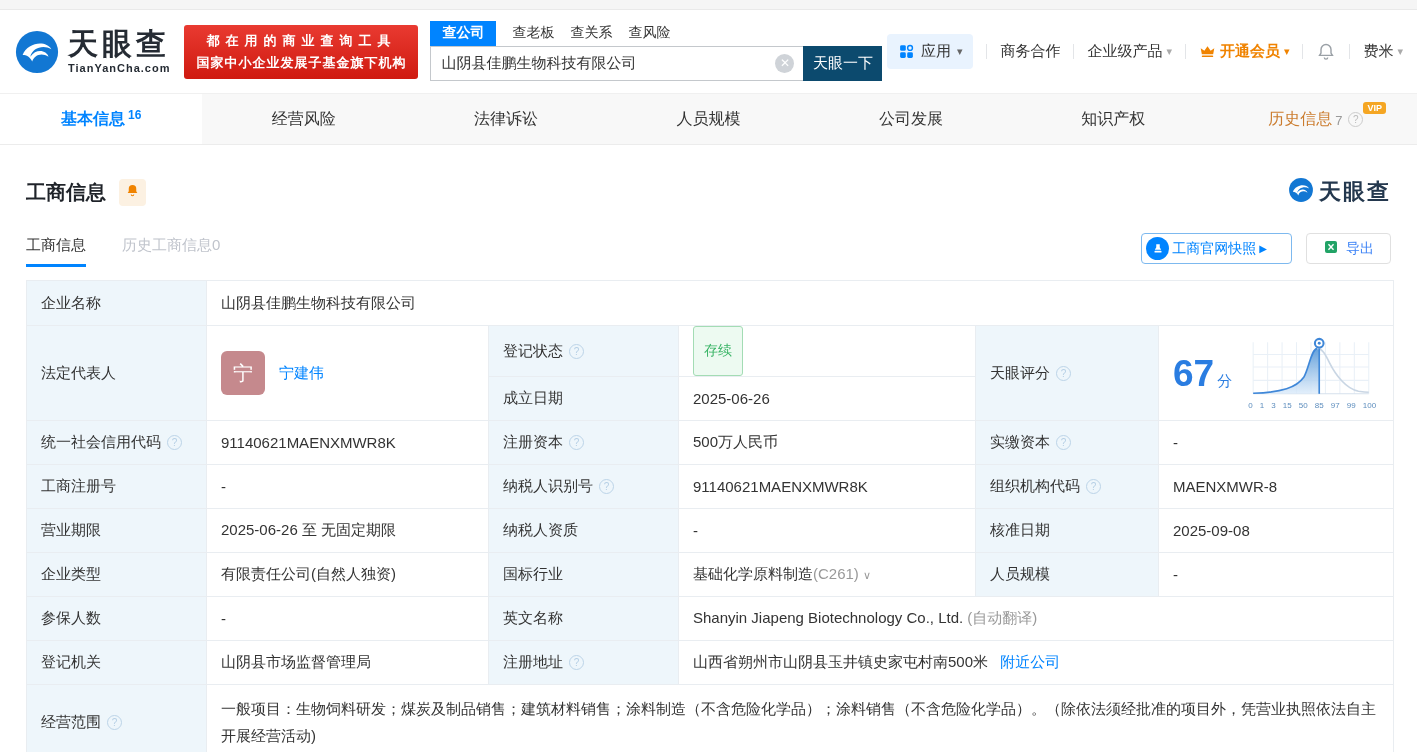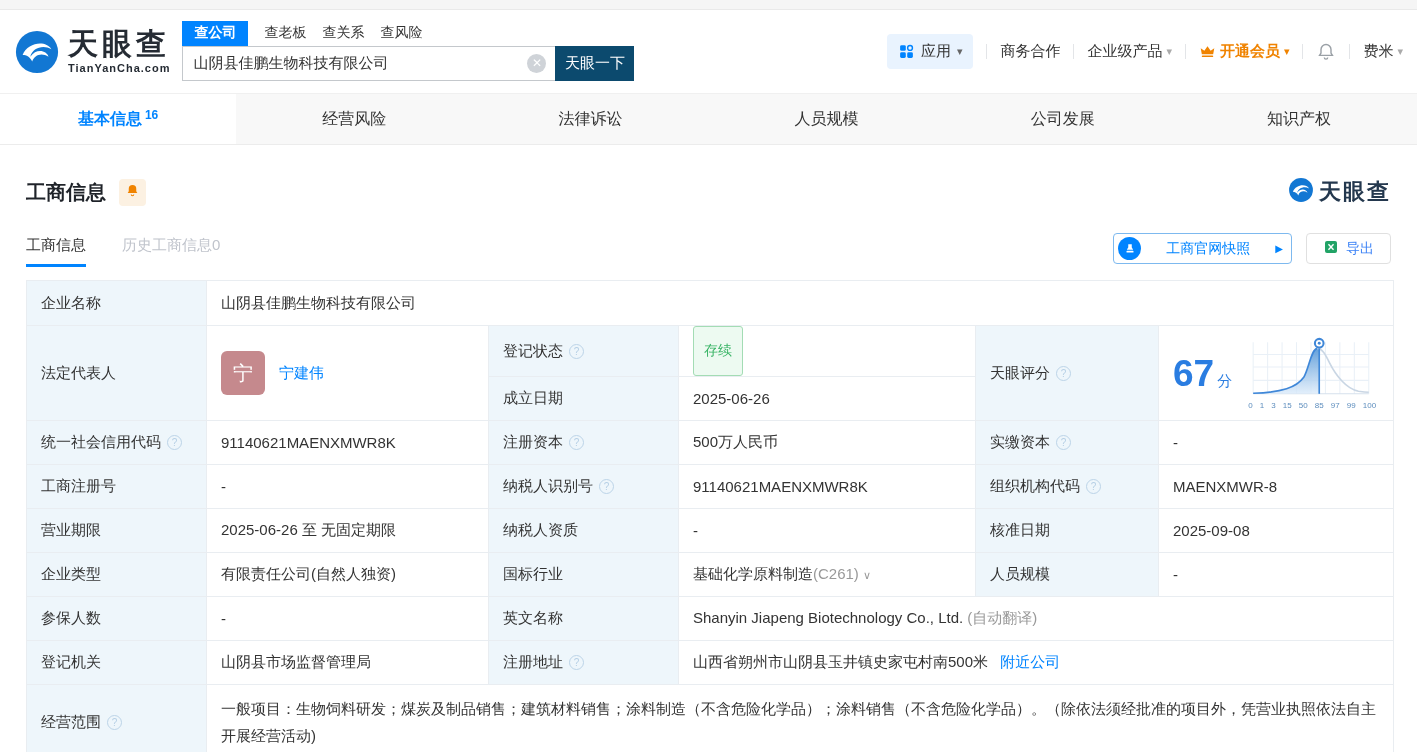--- a/index.html
+++ b/index.html
@@ -64,22 +64,22 @@
   .bell-box { width:27px; height:27px; background:#fcf1e2; border-radius:4px; margin-left:13px;
     display:flex; align-items:center; justify-content:center; cursor:pointer; }
   .watermark { margin-left:auto; display:flex; align-items:center; gap:5px; }
   .watermark-text { font-size:22px; font-weight:bold; color:#24384e; letter-spacing:2px; }
 
   .subtab-row { margin-top:26px; display:flex; align-items:center; }
   .subtab { font-size:15px; color:#333; cursor:pointer; padding-bottom:12px; position:relative; }
   .subtab.active::after { content:""; position:absolute; left:0; right:0; bottom:0; height:3px; background:#0084ff; }
   .subtab.dim { color:#c0c4cc; margin-left:36px; }
   .right-btns { margin-left:auto; display:flex; gap:14px; padding-bottom:6px; }
-  .snap-btn { display:flex; align-items:center; gap:25px; border:1px solid #7db9ef; border-radius:4px;
-    padding:3px 8px 3px 4px; color:#0084ff; font-size:14px; background:#fff; cursor:pointer; }
+  .snap-btn { display:flex; align-items:center; gap:3px; border:1px solid #7db9ef; border-radius:4px;
+    padding:3px 24px 3px 4px; color:#0084ff; font-size:14px; background:#fff; cursor:pointer; }
   .snap-ic { width:23px; height:23px; border-radius:50%; background:#0084ff; display:flex; align-items:center; justify-content:center; }
   .arrow-r { font-size:10px; }
   .export-btn { display:flex; align-items:center; gap:7px; border:1px solid #e0e0e0; border-radius:4px;
     padding:4px 16px; font-size:14px; color:#3b82f6; background:#fff; cursor:pointer; }
 
   
   table.info { width:100%; border-collapse:collapse; table-layout:fixed; margin-top:10px; font-size:15px; }
   table.info td { border:1px solid #e9edf1; padding:0 14px; vertical-align:middle; color:#333; }
   td.lbl { background:#eef6fb; }
   .lblwrap { display:flex; align-items:center; gap:6px; }
@@ -114,20 +114,24 @@
       <svg viewBox="0 0 48 48" width="46" height="46">
           <circle cx="24" cy="24" r="22" fill="#1277d3"></circle>
           <path d="M9 27c5-13 24-16 30-6-9-5-20-1-22 8 6-9 17-7 19 0-7-5-15-2-17 5-2-5-6-7-10-7z" fill="#fff"></path>
         </svg>
     </span>
     <span class="logo-text">
       <span class="logo-cn">天眼查</span>
       <span class="logo-en">TianYanCha.com</span>
     </span>
   </div>
+  <div class="banner">
+    <div class="l1">都在用的商业查询工具</div>
+    <div class="l2">国家中小企业发展子基金旗下机构</div>
+  </div>
 
   <div class="search-block">
     <div class="search-tabs">
       <span class="search-tab active">查公司</span>
       <span class="search-tab">查老板</span>
       <span class="search-tab">查关系</span>
       <span class="search-tab">查风险</span>
     </div>
     <div class="search-bar">
       <span class="search-input-wrap">
@@ -199,20 +203,26 @@
     </div>
   <div class="ptab">
       <span>人员规模</span>
     </div>
   <div class="ptab">
       <span>公司发展</span>
     </div>
   <div class="ptab">
       <span>知识产权</span>
     </div>
+  <div class="ptab history">
+    <span class="vip-badge">VIP</span>
+    <span>历史信息</span>
+    <span class="cnt7">7</span>
+    <span class="qmark">?</span>
+  </div>
 </nav>
 
 <main class="main">
   <div class="section-head">
     <span class="section-title">工商信息</span>
     <span class="bell-box">
       <span>
         <svg viewBox="0 0 24 24" width="15" height="15">
             <path d="M12 3a6 6 0 0 0-6 6v4.3L4.3 16h15.4L18 13.3V9a6 6 0 0 0-6-6z" fill="#f08300"></path>
             <path d="M10 18.5a2 2 0 0 0 4 0" fill="none" stroke="#f08300" stroke-width="1.7"></path>

